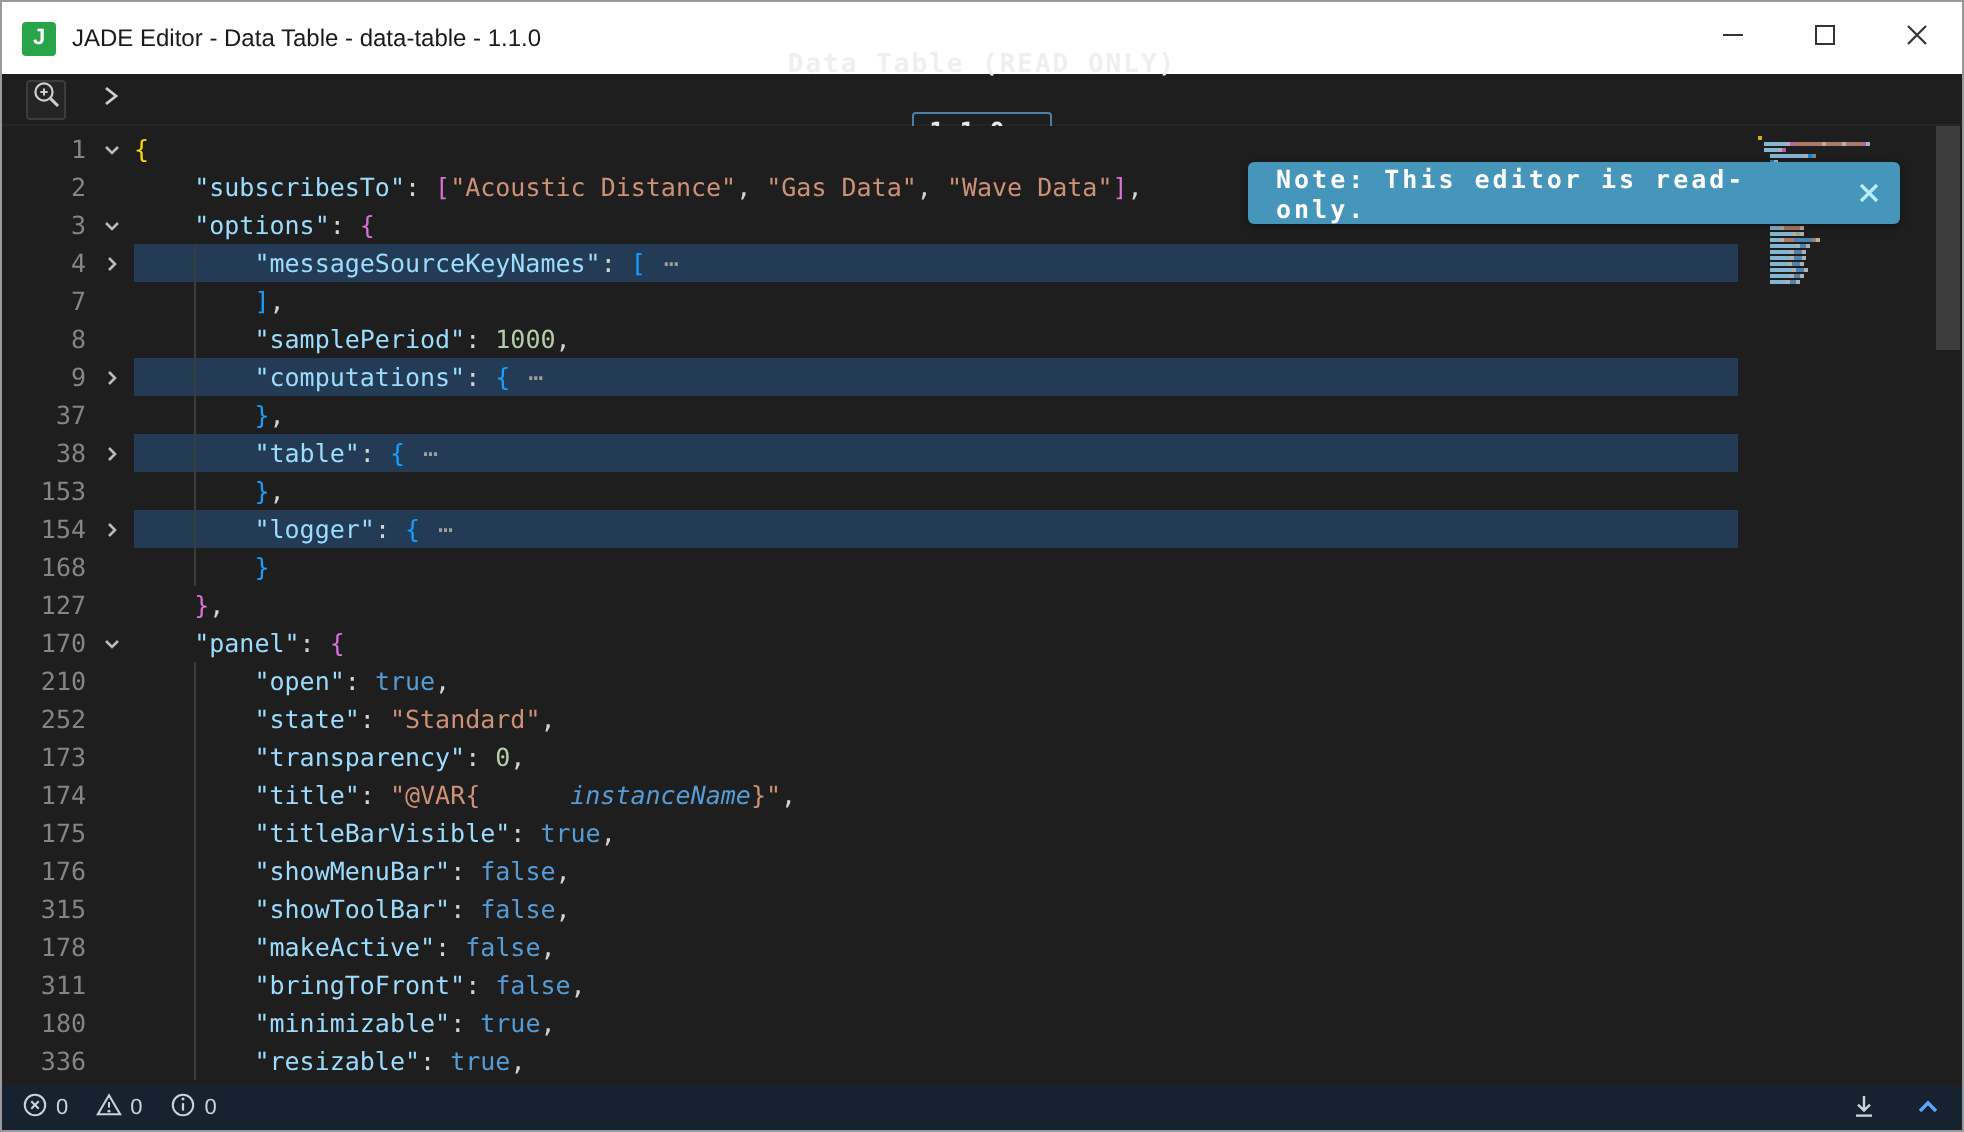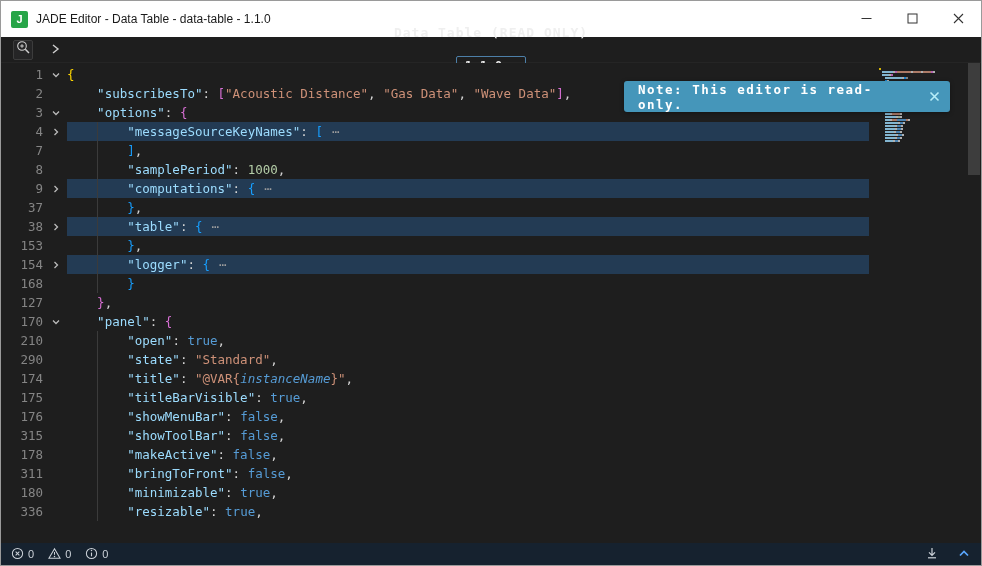--- a/index.html
+++ b/index.html
@@ -27,21 +27,21 @@
 
   
   .editor { flex:1; position:relative; display:flex; overflow:hidden; background:#1e1e1e; }
   .code-area { flex:1; padding-top:2px; overflow:hidden; }
   .line { display:flex; height:19px; line-height:19px; font:12.5px/19px "DejaVu Sans Mono", monospace; }
   .gutter-num { width:44px; text-align:right; color:#858585; padding-right:2px; flex-shrink:0; }
   .gutter-fold { width:22px; flex-shrink:0; display:flex; align-items:center; justify-content:center; color:#bbbbbb; }
   .line-content { flex:1; white-space:pre; position:relative; color:#d4d4d4; margin-right:6px; }
   .line-content.hl { background:rgba(38,79,120,0.6); }
   .guide { position:absolute; top:0; bottom:0; width:1px; background:#3b3b3b; }
-  .tok-var { font-style:italic; }
+  .tok-var { font-style:italic;margin-left:45px; }
   .tok-fold { margin-left:9px; }
 
   
   .minimap { width:92px; padding:5px 2px 0 4px; flex-shrink:0; overflow:hidden; }
   .mm-line { height:2px; margin-bottom:1px; display:flex; overflow:hidden; }
   .mm-seg { height:2px; display:block; opacity:0.8; flex-shrink:0; }
 
   
   .scrollbar { width:14px; position:relative; flex-shrink:0; }
   .scroll-thumb { position:absolute; top:0; left:1px; right:1px; height:112px; background:rgba(121,121,121,0.35); }
@@ -215,23 +215,28 @@
             </svg>
           </div>
           <div class="line-content"><span class="tok-ws">    </span><span class="tok-key" style="color: rgb(156, 220, 254);">"panel"</span><span class="tok-pn" style="color: rgb(212, 212, 212);">: </span><span class="tok-b1" style="color: rgb(218, 112, 214);">{</span></div>
         </div>
         <div class="line">
           <div class="gutter-num">210</div>
           <div class="gutter-fold"></div>
           <div class="line-content"><span class="guide" style="left: 4ch;"></span><span class="tok-ws">        </span><span class="tok-key" style="color: rgb(156, 220, 254);">"open"</span><span class="tok-pn" style="color: rgb(212, 212, 212);">: </span><span class="tok-kw" style="color: rgb(86, 156, 214);">true</span><span class="tok-pn" style="color: rgb(212, 212, 212);">,</span></div>
         </div>
         <div class="line">
-          <div class="gutter-num">290</div>
+          <div class="gutter-num">252</div>
           <div class="gutter-fold"></div>
           <div class="line-content"><span class="guide" style="left: 4ch;"></span><span class="tok-ws">        </span><span class="tok-key" style="color: rgb(156, 220, 254);">"state"</span><span class="tok-pn" style="color: rgb(212, 212, 212);">: </span><span class="tok-str" style="color: rgb(206, 145, 120);">"Standard"</span><span class="tok-pn" style="color: rgb(212, 212, 212);">,</span></div>
+        </div>
+        <div class="line">
+          <div class="gutter-num">173</div>
+          <div class="gutter-fold"></div>
+          <div class="line-content"><span class="guide" style="left: 4ch;"></span><span class="tok-ws">        </span><span class="tok-key" style="color: rgb(156, 220, 254);">"transparency"</span><span class="tok-pn" style="color: rgb(212, 212, 212);">: </span><span class="tok-num" style="color: rgb(181, 206, 168);">0</span><span class="tok-pn" style="color: rgb(212, 212, 212);">,</span></div>
         </div>
         <div class="line">
           <div class="gutter-num">174</div>
           <div class="gutter-fold"></div>
           <div class="line-content"><span class="guide" style="left: 4ch;"></span><span class="tok-ws">        </span><span class="tok-key" style="color: rgb(156, 220, 254);">"title"</span><span class="tok-pn" style="color: rgb(212, 212, 212);">: </span><span class="tok-str" style="color: rgb(206, 145, 120);">"@VAR{</span><span class="tok-var" style="color: rgb(86, 156, 214);">instanceName</span><span class="tok-str" style="color: rgb(206, 145, 120);">}"</span><span class="tok-pn" style="color: rgb(212, 212, 212);">,</span></div>
         </div>
         <div class="line">
           <div class="gutter-num">175</div>
           <div class="gutter-fold"></div>
           <div class="line-content"><span class="guide" style="left: 4ch;"></span><span class="tok-ws">        </span><span class="tok-key" style="color: rgb(156, 220, 254);">"titleBarVisible"</span><span class="tok-pn" style="color: rgb(212, 212, 212);">: </span><span class="tok-kw" style="color: rgb(86, 156, 214);">true</span><span class="tok-pn" style="color: rgb(212, 212, 212);">,</span></div>

